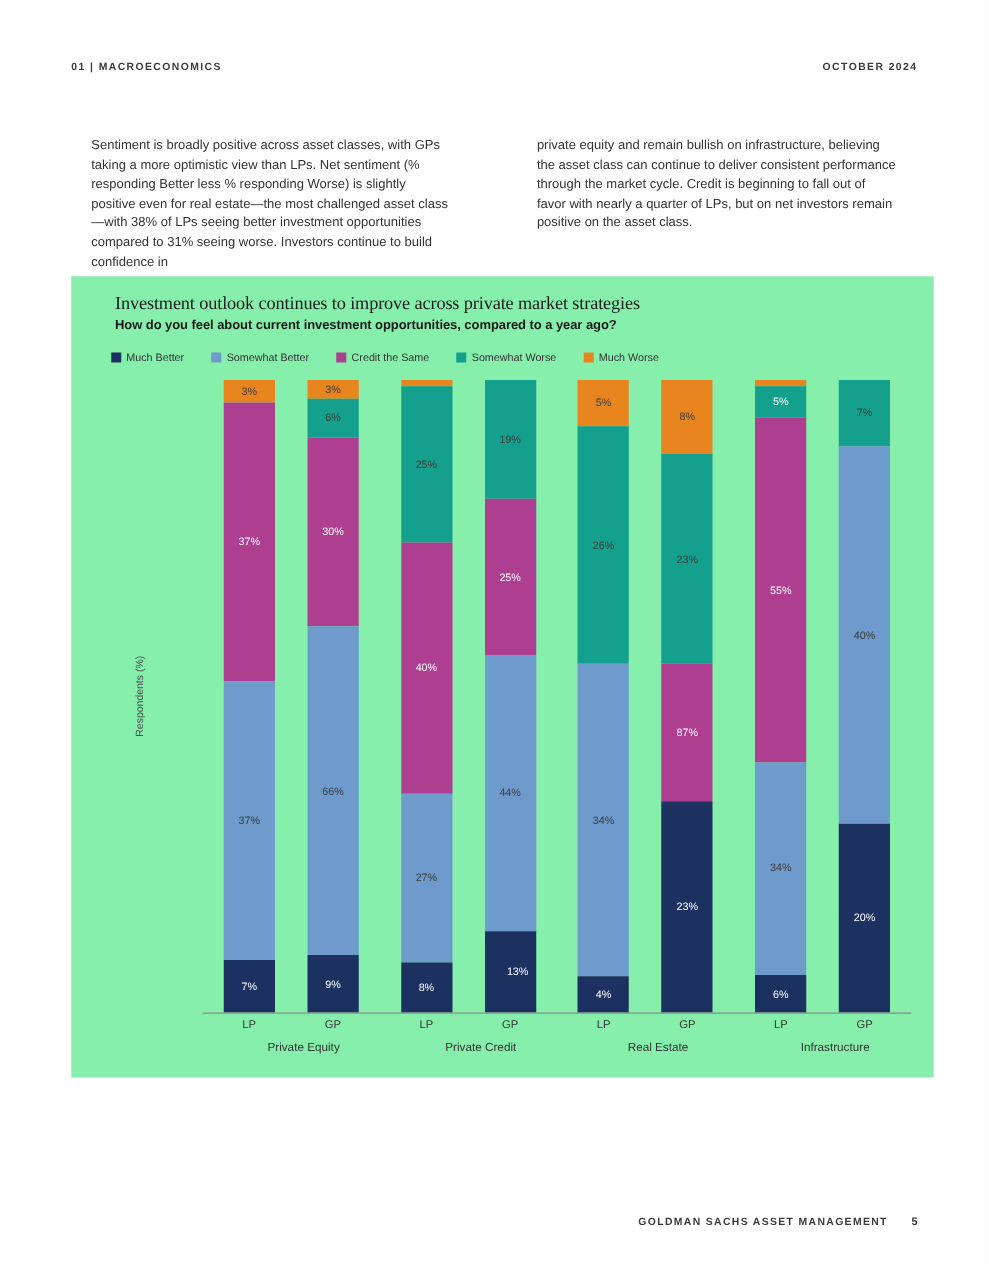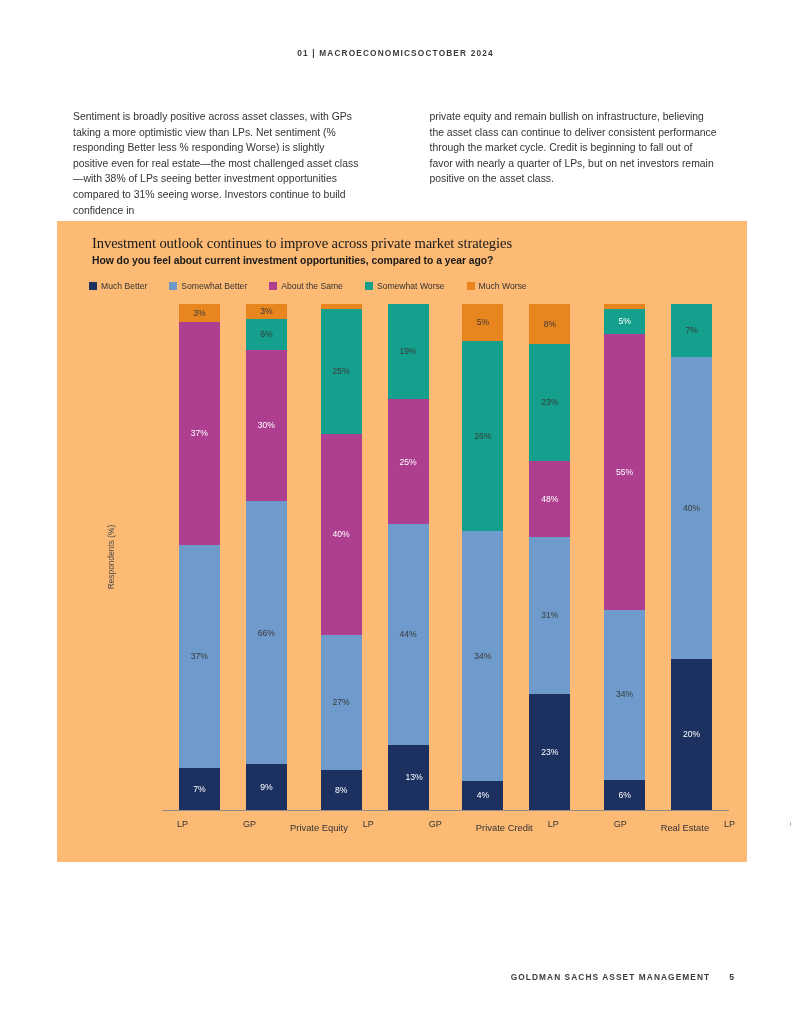--- a/index.html
+++ b/index.html
@@ -16,21 +16,21 @@
     overflow: hidden;
   }
 
   
   .runhead {
     position: absolute;
     top: 48px;
     left: 57px;
     right: 57px;
     display: flex;
-    justify-content: center;
+    justify-content: space-between;
     align-items: baseline;
   }
   .runhead-left, .runhead-right {
     font-size: 8.3px;
     letter-spacing: 1.15px;
     color: #3b3b3b;
     font-weight: 600;
   }
 
   
@@ -51,21 +51,21 @@
   }
   .body-col p { margin: 16px; }
 
   
   .chart-panel {
     position: absolute;
     left: 57px;
     top: 221px;
     width: 690px;
     height: 641px;
-    background: #fdba74;
+    background: #86efac;
   }
   .chart-title {
     position: absolute;
     left: 35px;
     top: 14px;
     font-family: "Liberation Serif", serif;
     font-size: 14.6px;
     color: #1a1a1a;
     letter-spacing: -0.1px;
   }
@@ -179,21 +179,21 @@
   .tick-row {
     position: absolute;
     left: 53px;
     right: 0;
     top: 510px;
     display: flex;
   }
   .tick-group {
     flex: 1;
     display: flex;
-    flex-direction: row;
+    flex-direction: column;
     align-items: center;
   }
   .tick-pair {
     display: flex;
     justify-content: center;
     gap: 26px;
   }
   .tick-cell {
     width: 41px;
     text-align: center;
@@ -254,21 +254,21 @@
       <div class="legend-item">
         <span class="legend-swatch" style="background: rgb(28, 49, 96);"></span>
         <span class="legend-label">Much Better</span>
       </div>
       <div class="legend-item">
         <span class="legend-swatch" style="background: rgb(110, 155, 203);"></span>
         <span class="legend-label">Somewhat Better</span>
       </div>
       <div class="legend-item">
         <span class="legend-swatch" style="background: rgb(173, 62, 144);"></span>
-        <span class="legend-label">About the Same</span>
+        <span class="legend-label">Credit the Same</span>
       </div>
       <div class="legend-item">
         <span class="legend-swatch" style="background: rgb(20, 160, 140);"></span>
         <span class="legend-label">Somewhat Worse</span>
       </div>
       <div class="legend-item">
         <span class="legend-swatch" style="background: rgb(232, 133, 31);"></span>
         <span class="legend-label">Much Worse</span>
       </div>
     </div>
@@ -358,24 +358,21 @@
             </div>
           </div>
           <div class="bar">
             <div class="seg" style="flex: 8 0 0px; background: rgb(232, 133, 31);">
               <span class="seg-label dark">8%</span>
             </div>
             <div class="seg" style="flex: 23 0 0px; background: rgb(20, 160, 140);">
               <span class="seg-label dark">23%</span>
             </div>
             <div class="seg" style="flex: 15 0 0px; background: rgb(173, 62, 144);">
-              <span class="seg-label light">48%</span>
-            </div>
-            <div class="seg" style="flex: 31 0 0px; background: rgb(110, 155, 203);">
-              <span class="seg-label dark">31%</span>
+              <span class="seg-label light">87%</span>
             </div>
             <div class="seg" style="flex: 23 0 0px; background: rgb(28, 49, 96);">
               <span class="seg-label light">23%</span>
             </div>
           </div>
         </div>
         <div class="group">
           <div class="bar">
             <div class="seg" style="flex: 1 0 0px; background: rgb(232, 133, 31);"></div>
             <div class="seg" style="flex: 5 0 0px; background: rgb(20, 160, 140);">

